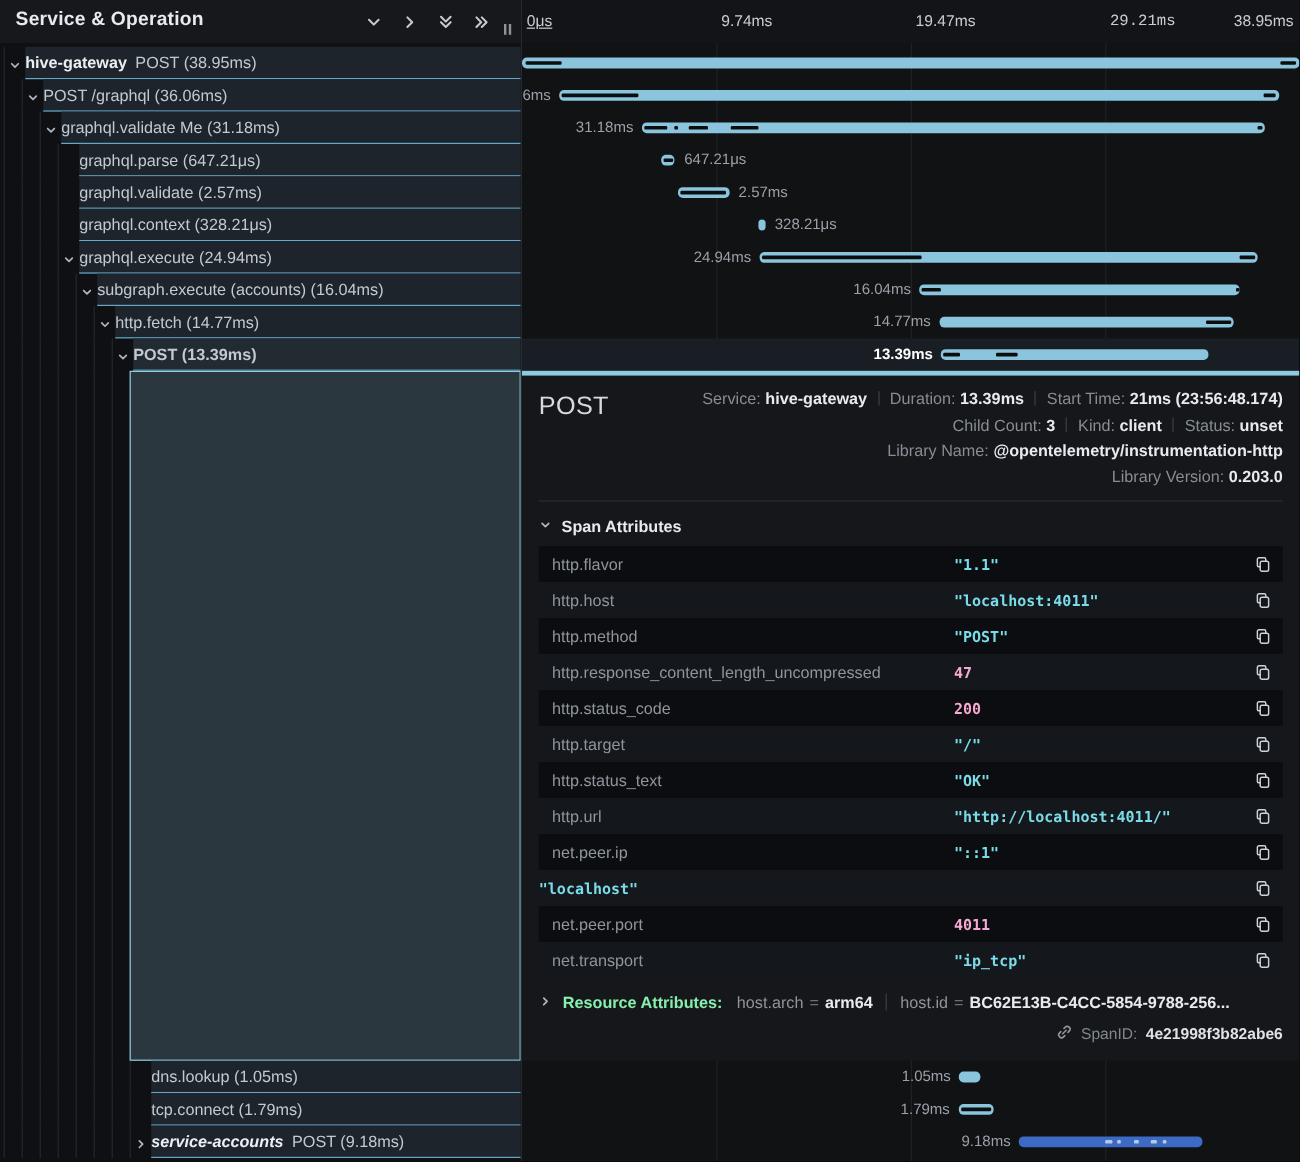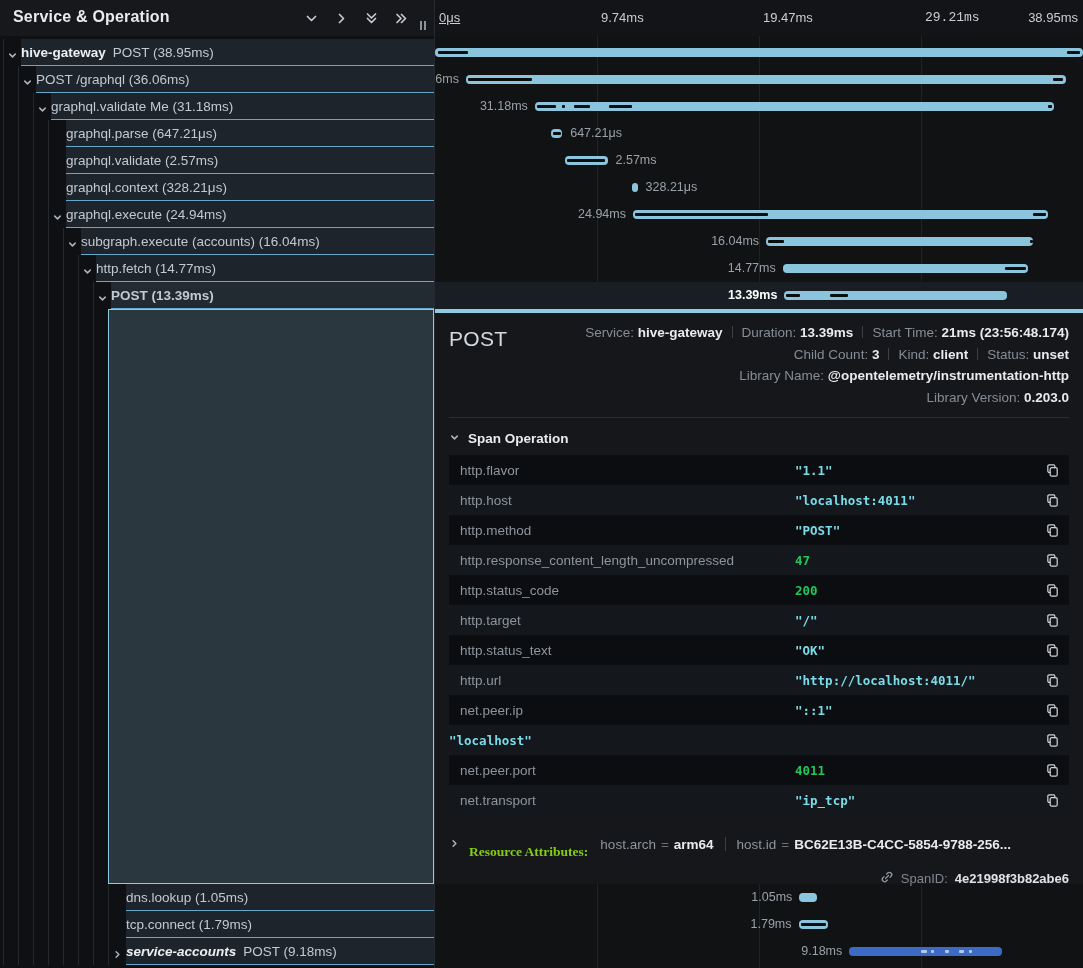--- a/index.html
+++ b/index.html
@@ -57,24 +57,24 @@
   .dp-sep{display:inline-block;width:1px;height:12px;background:#3a4046;margin:0 9px;vertical-align:-1px;}
   .dp-divider{border-top:1px solid #2a2e33;margin-top:9px;}
   .dp-attr-head{margin-top:13px;display:flex;align-items:center;gap:8px;font-size:13.5px;font-weight:700;color:#e8ebee;cursor:pointer;}
   .attr-table{margin-top:9px;}
   .attr-row{height:30px;display:flex;align-items:center;}
   .attr-row:nth-child(odd){background:#0b0d10;}
   .attr-row:nth-child(even){background:#14171b;}
   .attr-key{flex:0 0 346px;padding-left:11px;font-size:13.5px;color:#8e959c;white-space:nowrap;overflow:hidden;}
   .attr-val{flex:1;font-family:"DejaVu Sans Mono",monospace;font-size:12.5px;font-weight:700;white-space:nowrap;overflow:hidden;}
   .attr-val.string{color:#7adce9;}
-  .attr-val.number{color:#22c55e;}
+  .attr-val.number{color:#f9a8d4;}
   .copy-btn{margin-right:9px;cursor:pointer;display:inline-flex;}
   .dp-resource{margin-top:13px;display:flex;align-items:center;font-size:13.5px;color:#8e959c;cursor:pointer;}
-  .dp-resource .res-title{font-weight:700;color:#84cc16;margin:16px 12px 0 9px;font-family:Liberation Serif, serif;}
+  .dp-resource .res-title{font-weight:700;color:#86efac;margin:0 12px 0 9px;}
   .res-pair b{color:#e8ebee;font-weight:700;}
   .res-eq{margin:0 5px;color:#6a7077;}
   .res-div{display:inline-block;width:1px;height:14px;background:#3a4046;margin:0 11px;vertical-align:-2px;}
   .dp-spanid{margin-top:10px;display:flex;justify-content:flex-end;align-items:center;gap:7px;font-size:13px;color:#80878e;}
   .dp-spanid b{color:#dfe3e7;font-weight:700;}
 </style>
 </head>
 <body>
 
 <div class="app">
@@ -371,21 +371,21 @@
             <div><span>Child Count: </span><b>3</b><span class="dp-sep"></span><span>Kind: </span><b>client</b><span class="dp-sep"></span><span>Status: </span><b>unset</b></div>
             <div><span>Library Name: </span><b>@opentelemetry/instrumentation-http</b></div>
             <div><span>Library Version: </span><b>0.203.0</b></div>
           </div>
       </div>
       <div class="dp-divider"></div>
       <div class="dp-attr-head">
         <span id="attr-chevron"><svg width="11" height="11" viewBox="0 0 12 12">
               <polyline points="3,4.5 6,7.5 9,4.5" stroke="#aeb5bc" stroke-width="1.6" stroke-linecap="round" stroke-linejoin="round" fill="none"></polyline>
             </svg></span>
-        <span>Span Operation</span>
+        <span>Span Attributes</span>
       </div>
       <div class="attr-table" id="attr-table">
           <div class="attr-row">
      <span class="attr-key">http.flavor</span>
      <span class="attr-val string">"1.1"</span>
      <span class="copy-btn">
               <svg width="15" height="15" viewBox="0 0 16 16" fill="none" stroke="#ced3d8" stroke-width="1.3">
   <rect x="5.5" y="5" width="7.5" height="9" rx="1.6"></rect>
   <path d="M10.5 5V3.4A1.4 1.4 0 0 0 9.1 2H4.4A1.4 1.4 0 0 0 3 3.4v5.2A1.4 1.4 0 0 0 4.4 10h1.1" stroke-linecap="round"></path>
               </svg>

